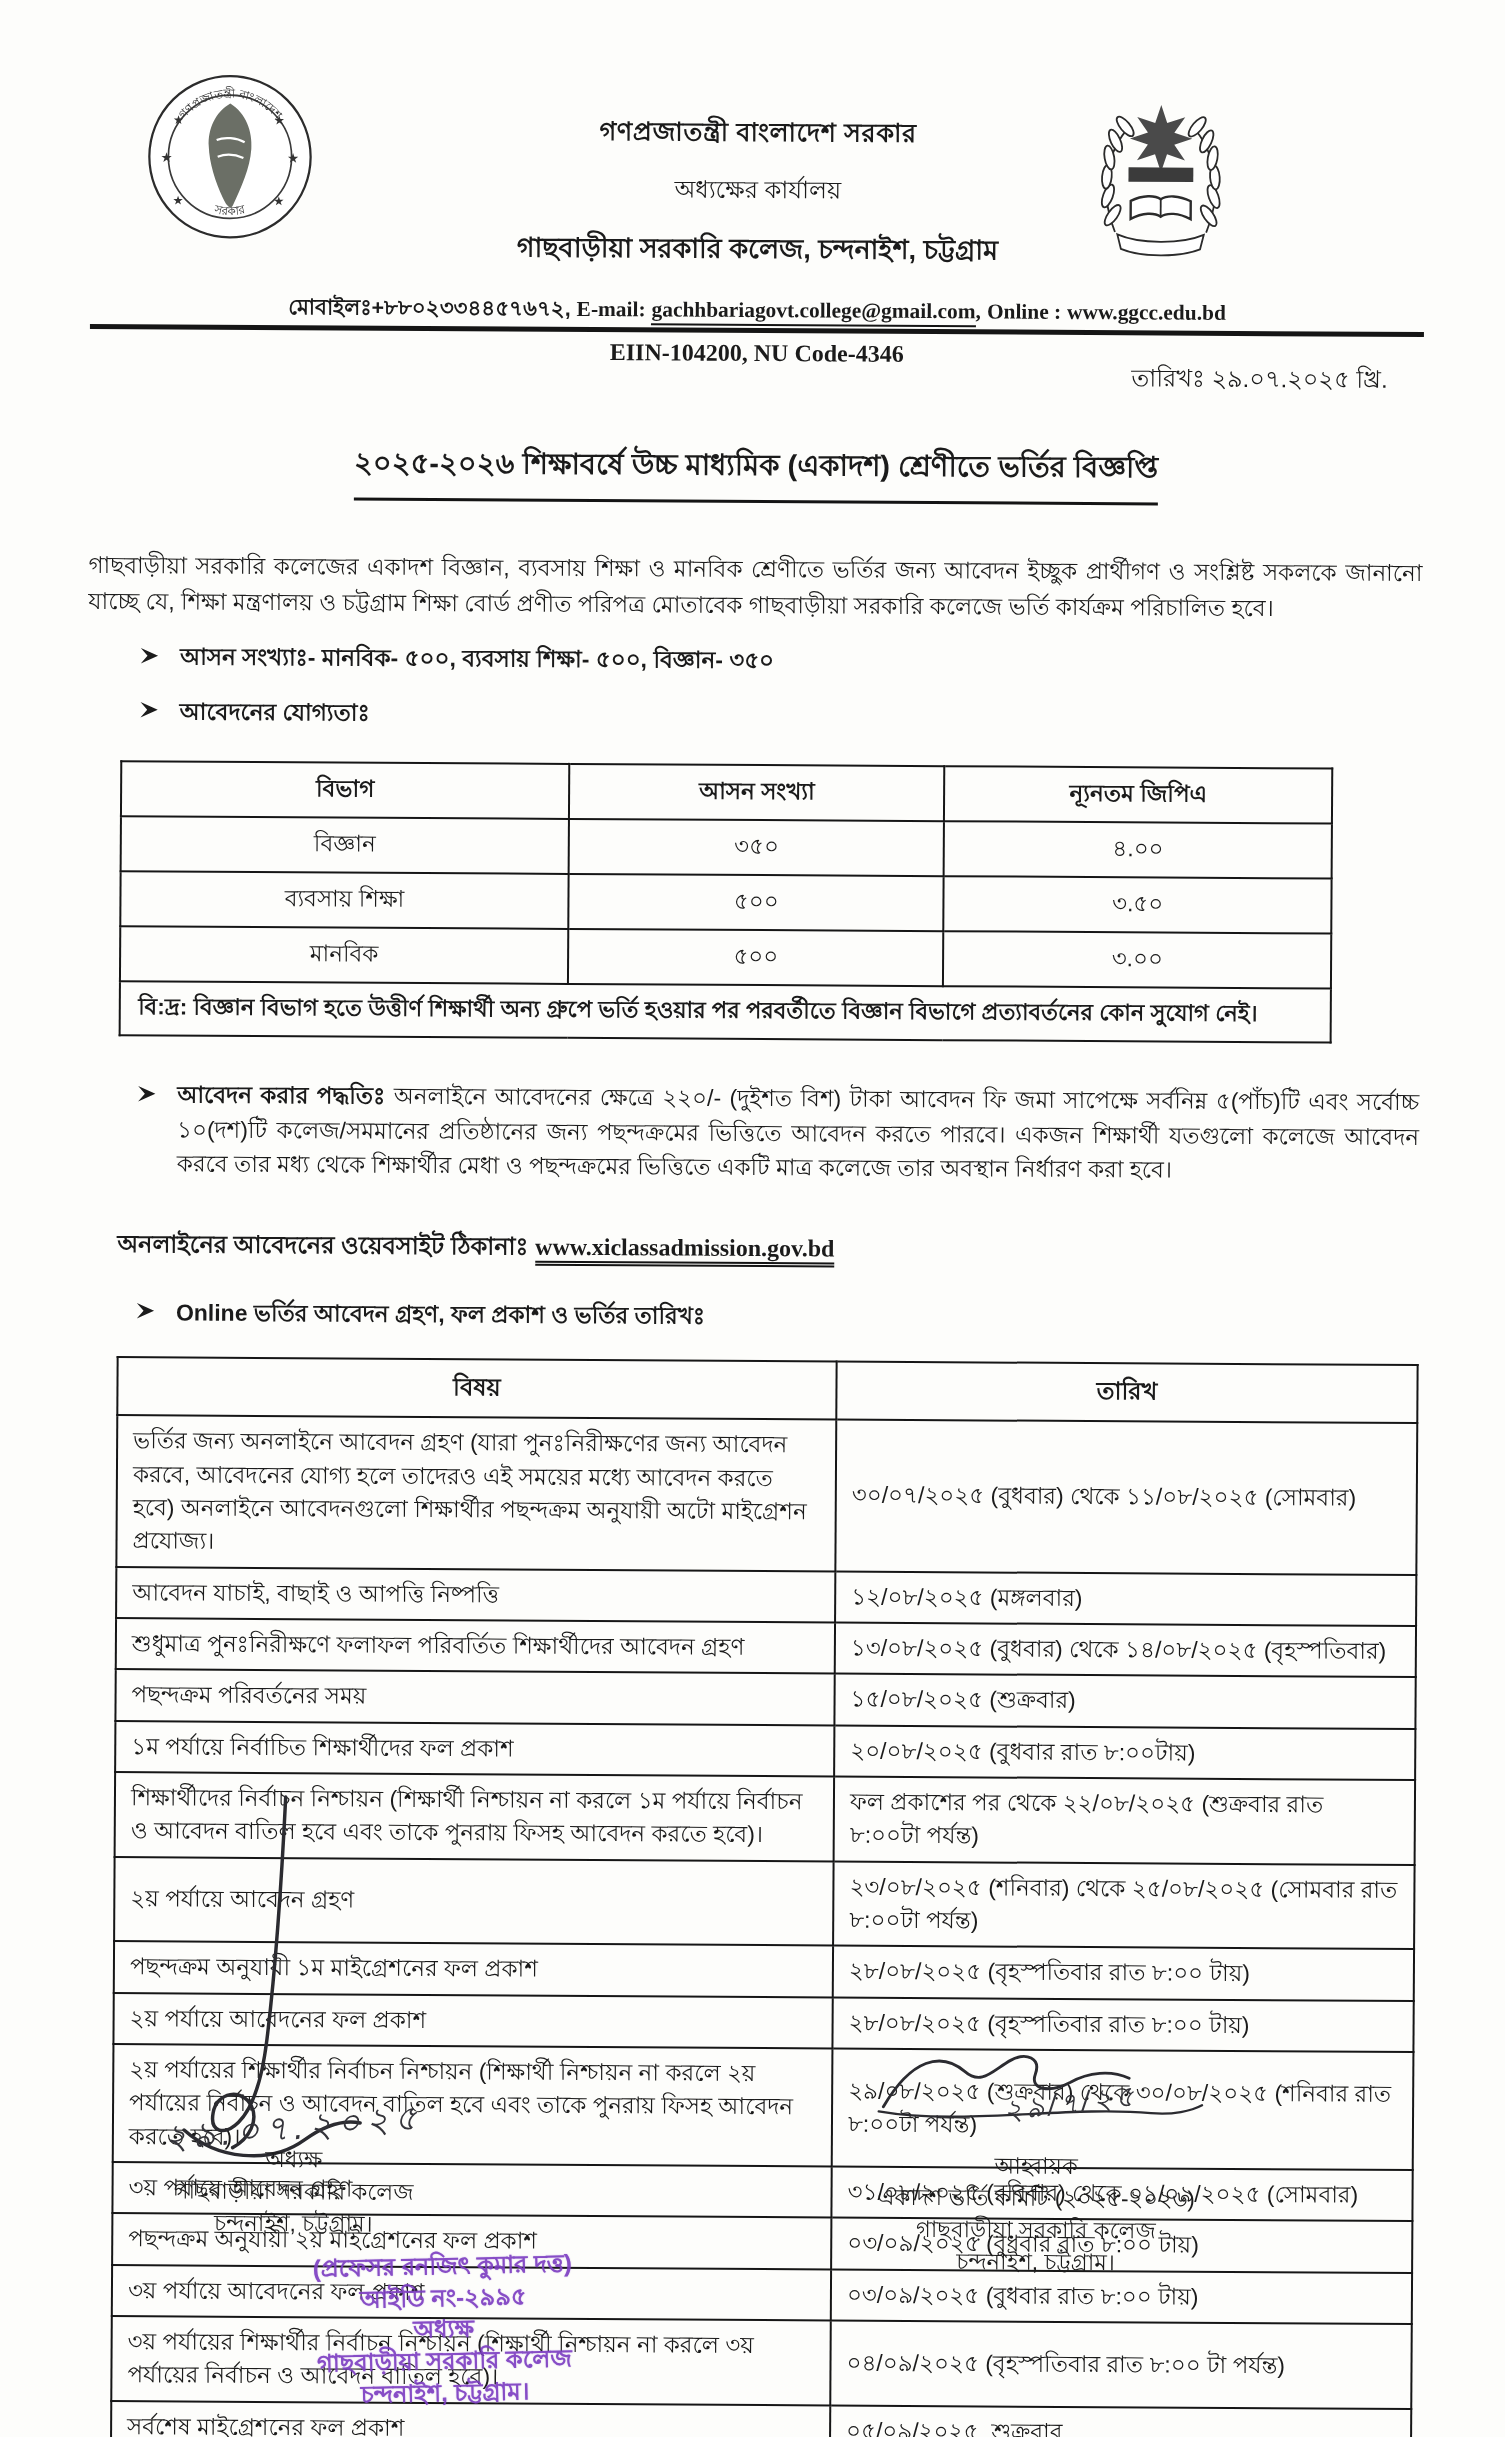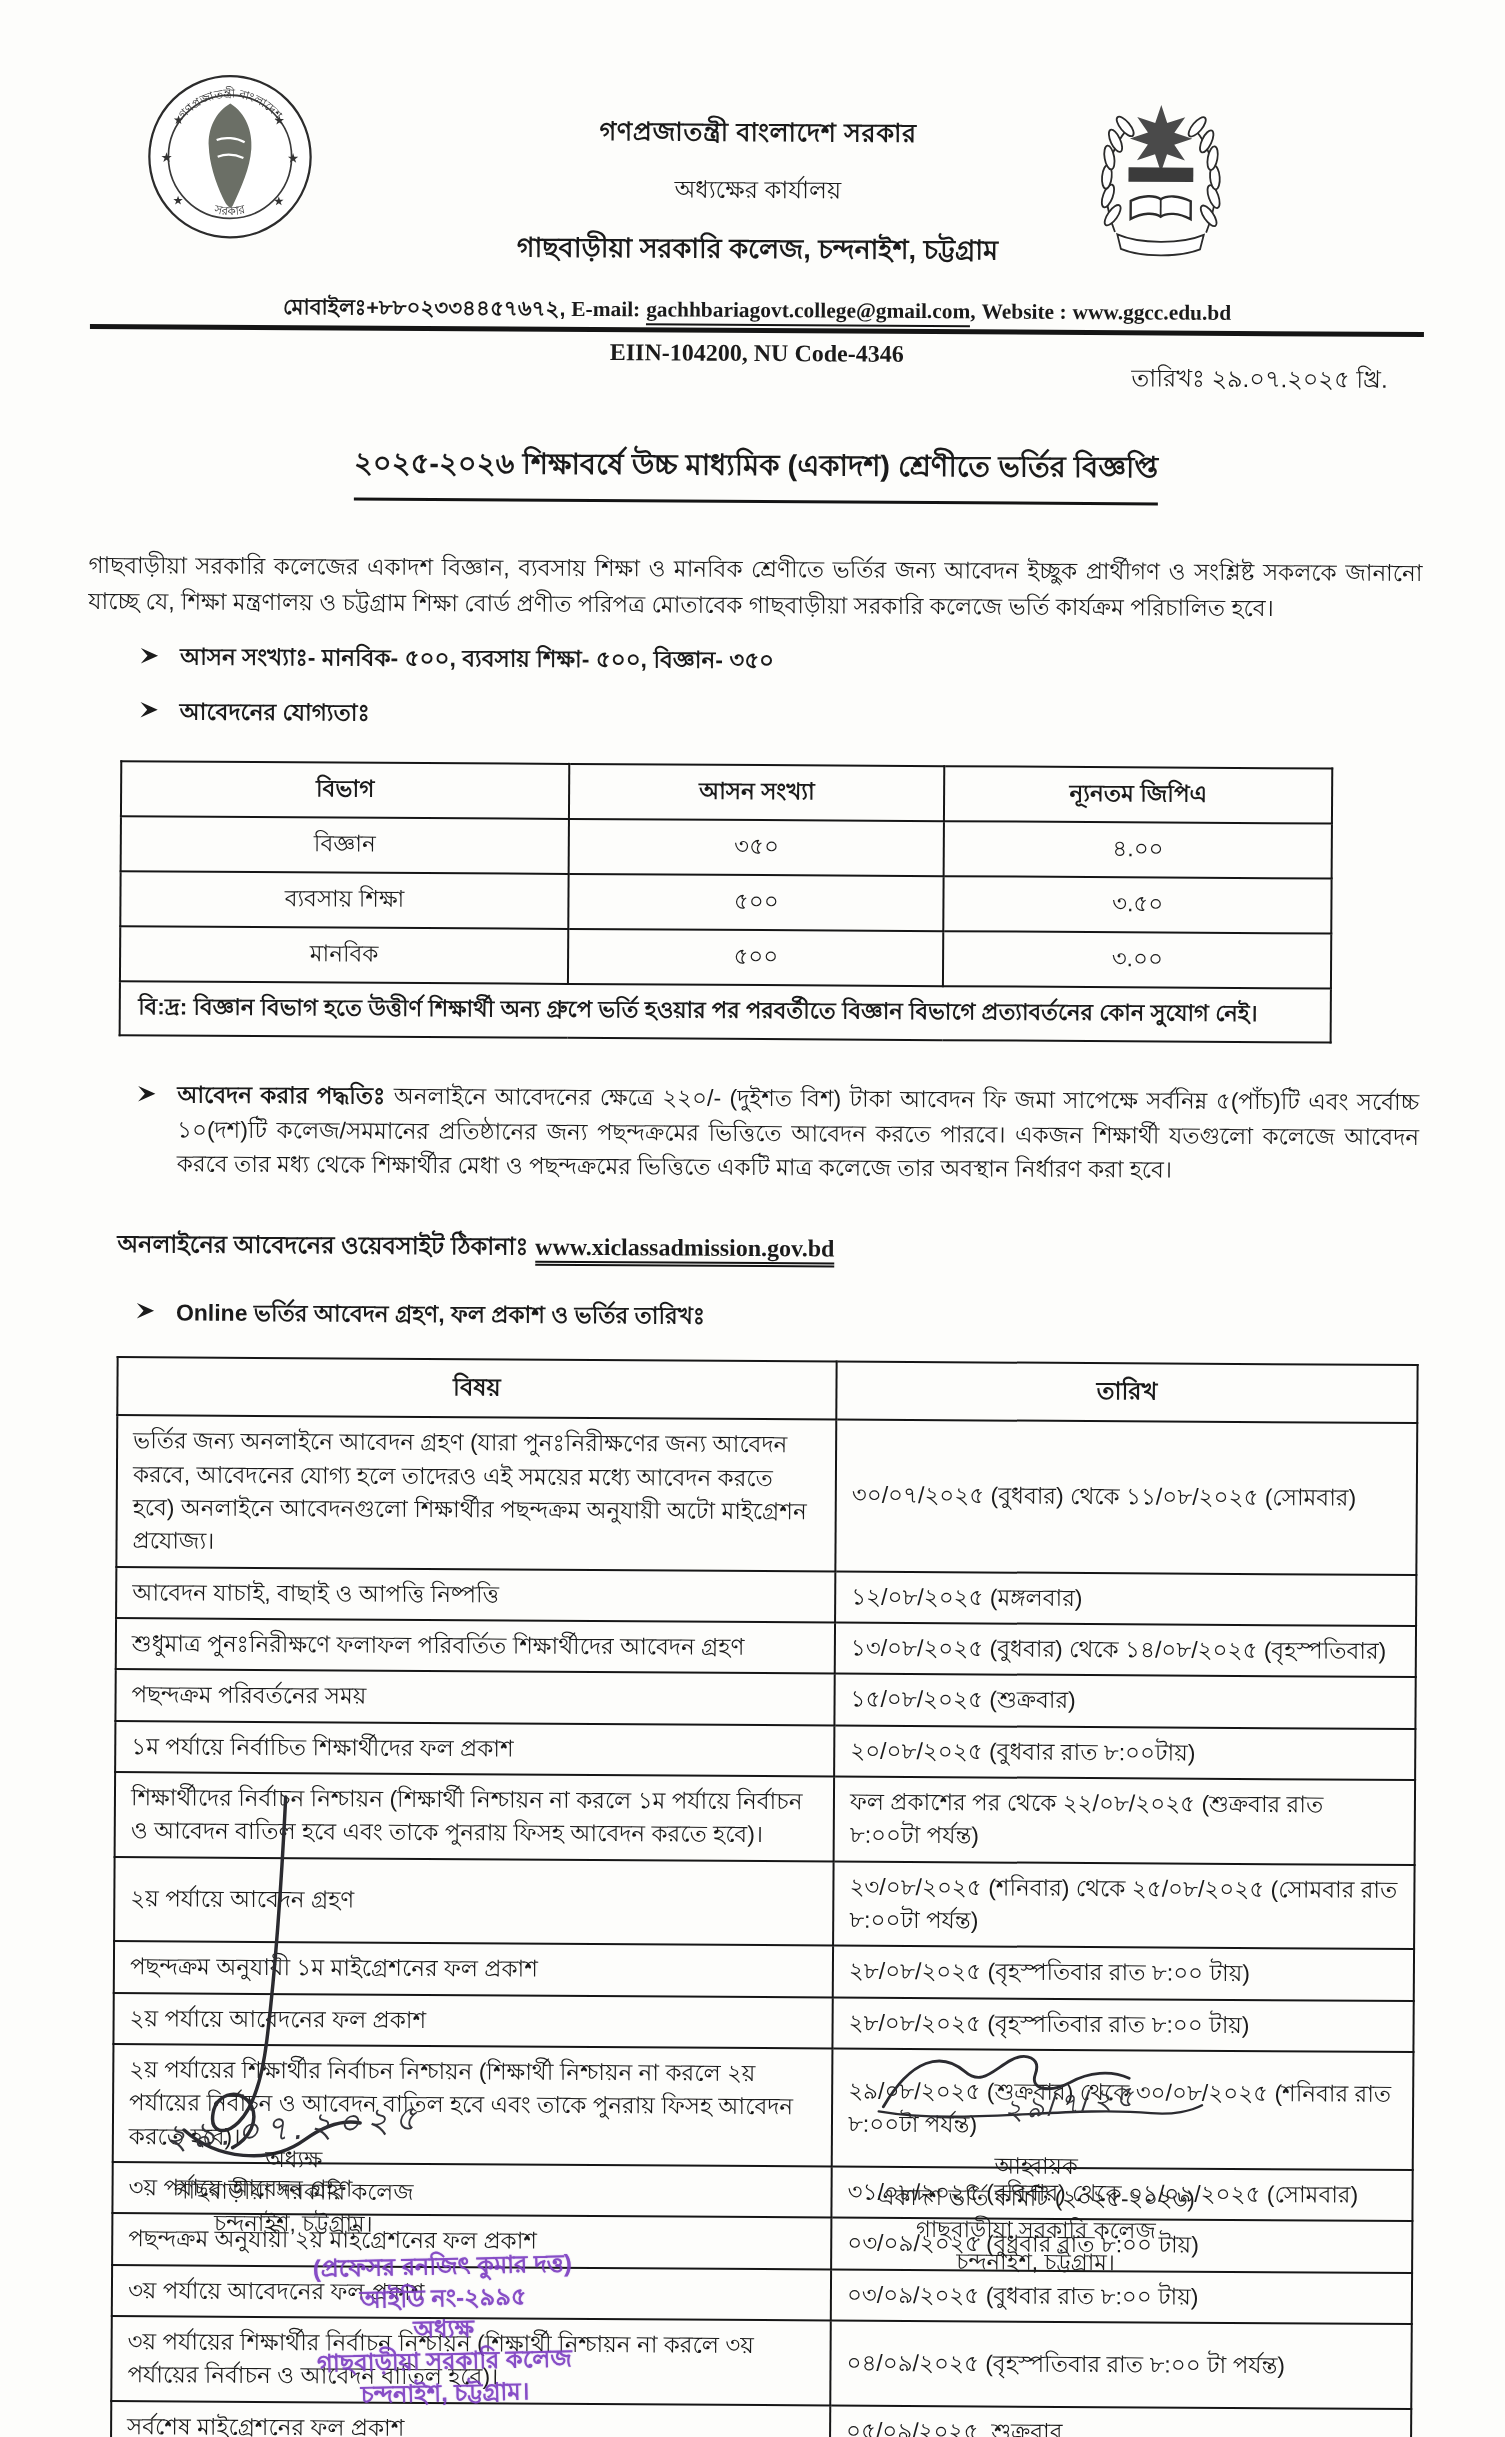--- a/index.html
+++ b/index.html
@@ -107,21 +107,21 @@
         </svg>
 
         <div class="head-center">
           <div class="govt-line">গণপ্রজাতন্ত্রী বাংলাদেশ সরকার</div>
           <div class="office-line">অধ্যক্ষের কার্যালয়</div>
           <div class="college-line">গাছবাড়ীয়া সরকারি কলেজ, চন্দনাইশ, চট্টগ্রাম</div>
           <div class="contact-line">
             <span class="bn-bold">মোবাইলঃ+৮৮০২৩৩৪৪৫৭৬৭২,</span>
             <span class="en-serif">E-mail:</span>
             <span class="email-underline">gachhbariagovt.college@gmail.com</span><span class="en-serif">,</span>
-            <span class="en-serif">Website :</span>
+            <span class="en-serif">Online :</span>
             <span class="en-serif">www.ggcc.edu.bd</span>
           </div>
           <div class="eiin-line">EIIN-104200, NU Code-4346</div>
         </div>
 
         <svg class="seal-right" viewBox="0 0 300 300" aria-hidden="true">
           <g stroke="#2b2b2b" stroke-width="3" fill="#fff">
             <path d="M74 248 C52 196 52 128 92 78" fill="none"></path>
             <ellipse cx="70" cy="220" rx="20" ry="8" transform="rotate(-55 70 220)"></ellipse>
             <ellipse cx="62" cy="188" rx="20" ry="8" transform="rotate(-70 62 188)"></ellipse>

